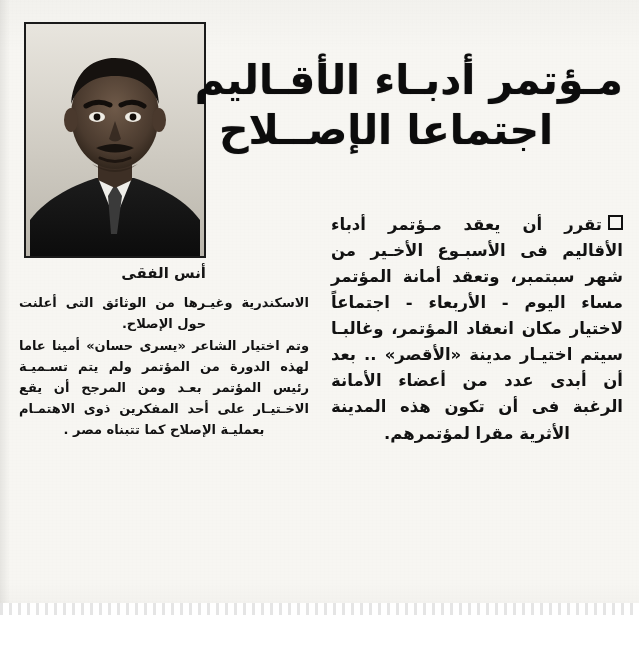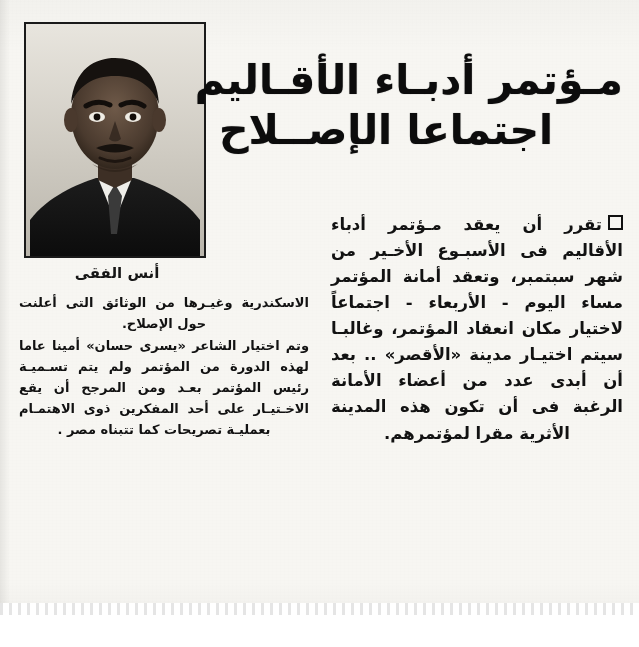--- a/index.html
+++ b/index.html
@@ -49,21 +49,20 @@
     width: 178px;
     height: 232px;
     border: 2px solid #1a1a1a;
     background: #d8d4cc;
     position: relative;
     overflow: hidden;
   }
   #portrait-svg { display: block; width: 100%; height: 100%; }
   #photo-caption {
     margin-top: 6px;
-    text-align: center;
     font-size: 15px;
     font-weight: 700;
     letter-spacing: 0.5px;
     color: #161616;
   }
 
   
   #headline {
     position: absolute;
     top: 24px;
@@ -217,20 +216,20 @@
     <span class="hl-line hl-line1">مـؤتمر أدبـاء الأقـاليم</span>
     <span class="hl-line hl-line2">اجتماعا الإصــلاح</span>
   </div>
 
   <div id="col-right">
     <p><span class="lead-bullet"></span><span>تقرر أن يعقد مـؤتمر أدباء الأقاليم فى الأسبـوع الأخـير من شهر سبتمبر، وتعقد أمانة المؤتمر مساء اليوم - الأربعاء - اجتماعاً لاختيار مكان انعقاد المؤتمر، وغالبـا سيتم اختيـار مدينة «الأقصر» .. بعد أن أبدى عدد من أعضاء الأمانة الرغبة فى أن تكون هذه المدينة الأثرية مقرا لمؤتمرهم.</span></p>
   </div>
 
   <div id="col-left">
     <p>الاسكندرية وغيـرها من الوثائق التى أعلنت حول الإصلاح.</p>
-    <p>وتم اختيار الشاعر «يسرى حسان» أمينا عاما لهذه الدورة من المؤتمر ولم يتم تسـميـة رئيس المؤتمر بعـد ومن المرجح أن يقع الاخـتيـار على أحد المفكرين ذوى الاهتمـام بعمليـة تصريحات كما تتبناه مصر .</p>
+    <p>وتم اختيار الشاعر «يسرى حسان» أمينا عاما لهذه الدورة من المؤتمر ولم يتم تسـميـة رئيس المؤتمر بعـد ومن المرجح أن يقع الاخـتيـار على أحد المفكرين ذوى الاهتمـام بعمليـة الإصلاح كما تتبناه مصر .</p>
   </div>
 
   <div id="torn-edge">
     <div class="tear"></div>
   </div>
 
 </div>
 
 </body></html>

